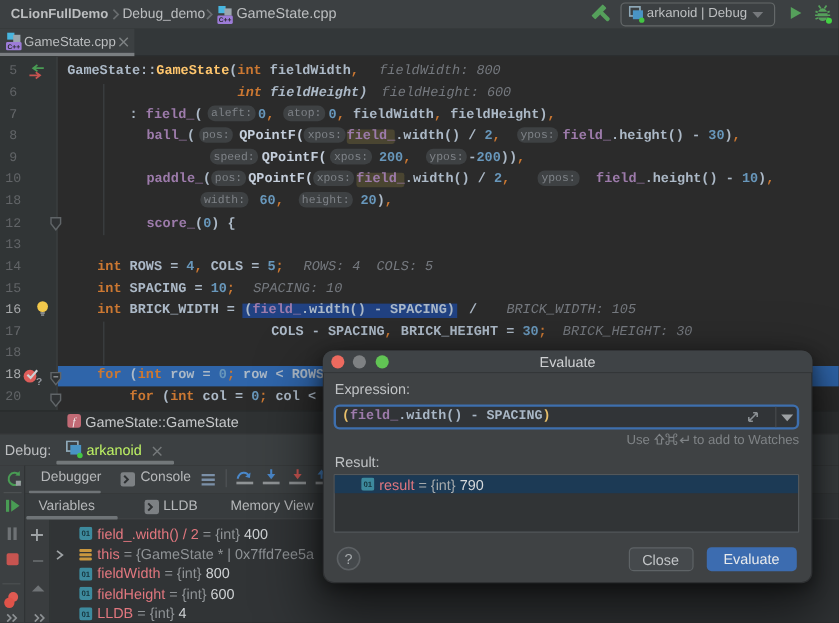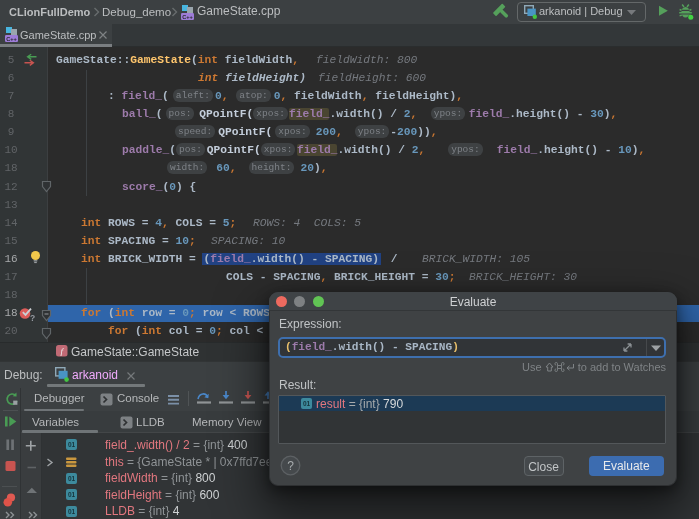--- a/index.html
+++ b/index.html
@@ -33,21 +33,21 @@
 .guide{position:absolute;width:1px;background:#3d4144;}
 
 #framesbar{left:0;top:342px;width:699px;height:19px;background:#2f3233;border-top:1px solid #282b2c;box-sizing:border-box;}
 #dbghead{left:0;top:361px;width:699px;height:27px;background:#3c4042;border-top:1px solid #323536;box-sizing:border-box;}
 #dbgtools{left:0;top:388px;width:699px;height:23px;background:#3c4042;}
 #dbgtabs{left:0;top:411px;width:699px;height:22px;background:#383c3e;border-bottom:1px solid #434648;box-sizing:border-box;}
 #dbgtree{left:0;top:433px;width:699px;height:86px;background:#313436;}
 #lstrip{left:0;top:388px;width:21px;height:131px;background:#3c4042;border-right:1px solid #303335;box-sizing:border-box;}
 #tcol{left:21px;top:433px;width:21px;height:86px;background:#3a3d3f;border-right:1px solid #2f3234;box-sizing:border-box;}
 .ttext{font-size:11.5px;color:#b6b8ba;}
-.trow{position:absolute;height:17px;line-height:17px;font-size:12px;white-space:pre;margin-left:24px;}
+.trow{position:absolute;height:17px;line-height:17px;font-size:12px;white-space:pre;}
 .vname{color:#e2777f;}
 .vgray{color:#8f9396;}
 .vwhite{color:#cfd2d4;}
 
 #dlg{left:269px;top:292px;width:408px;height:194px;background:#3f4244;border-radius:9px;
   box-shadow:0 22px 46px 8px rgba(0,0,0,.52),0 4px 14px rgba(0,0,0,.45);border:1px solid #2e3032;box-sizing:border-box;}
 #dlgtitle{left:269px;top:292px;width:408px;height:19px;background:#3f4346;border-radius:9px 9px 0 0;
   border-bottom:1px solid #333638;box-sizing:border-box;}
 .dot{position:absolute;width:11px;height:11px;border-radius:50%;top:296px;}
 #expr{left:278px;top:337px;width:388px;height:21px;background:#313437;border:2px solid #3e6fae;border-radius:5px;box-sizing:border-box;}
@@ -194,21 +194,21 @@
   </svg>
 <div class="abs" style="left:71px;top:345px;font-size:12px;color:#c6c8ca;">GameState::GameState</div>
 
 <div class="abs" id="dbghead"></div>
 <div class="abs" style="left:4px;top:368px;font-size:12px;color:#bcbec0;">Debug:</div>
 <svg class="abs" style="left:55px;top:367px;" width="15" height="16">
   <rect x="0.7" y="0.7" width="9.2" height="8.2" fill="none" stroke="#8fa9b8" stroke-width="1.4"></rect>
   <rect x="3.6" y="3.8" width="9" height="8" fill="#4994c4"></rect>
   <circle cx="11.6" cy="12.6" r="2.3" fill="#43c543"></circle>
 </svg>
-<div class="abs" style="left:72px;top:368px;font-size:12px;color:#f0abfc;">arkanoid</div>
+<div class="abs" style="left:72px;top:368px;font-size:12px;color:#bef264;">arkanoid</div>
 <svg class="abs" style="left:126px;top:371px;" width="10" height="10">
     <path d="M1.5 1.5 L8.5 8.5 M8.5 1.5 L1.5 8.5" stroke="#75797b" stroke-width="1.2"></path>
   </svg>
 <div class="abs" style="left:47px;top:384px;width:98px;height:2.5px;background:#73787a;border-radius:1px;"></div>
 
 <div class="abs" id="dbgtools"></div>
 <div class="abs" id="dbgtabs"></div>
 <div class="abs" id="dbgtree"></div>
 <div class="abs" id="lstrip"></div>
 <div class="abs" id="tcol"></div>
@@ -354,15 +354,15 @@
 <div class="abs" id="resrow"></div>
 <svg class="abs" style="left:301px;top:398.3px;" width="11" height="11">
       <rect width="11" height="11" rx="2" fill="#3d8a9d"></rect>
       <text x="5.5" y="8" text-anchor="middle" font-size="6.5" font-weight="bold" fill="#16353d" font-family="Liberation Sans">01</text>
     </svg>
 <div class="abs" style="left:316px;top:396.5px;height:15px;line-height:15px;font-size:12px;white-space:pre;"><span class="vname">result</span><span style="color:#a6aaac;"> = {int} </span><span style="color:#d6d9db;">790</span></div>
 <svg class="abs" style="left:280px;top:455px;" width="22" height="22">
  <circle cx="10.5" cy="10.5" r="9.3" fill="#45494c" stroke="#5d6164" stroke-width="1.3"></circle>
  <text x="10.5" y="15" text-anchor="middle" font-size="12" fill="#a8acae" font-family="Liberation Sans">?</text>
 </svg>
-<div class="btn" style="left:523.5px;width:40px;background:#45494c;border:1px solid #5e6366;color:#c2c5c7;">Close</div>
+<div class="btn" style="left:523.5px;width:54px;background:#45494c;border:1px solid #5e6366;color:#c2c5c7;">Close</div>
 <div class="btn" style="left:589px;width:74.5px;background:#3c6cb0;color:#e8eaec;">Evaluate</div>
 </div>
 
 </body></html>

